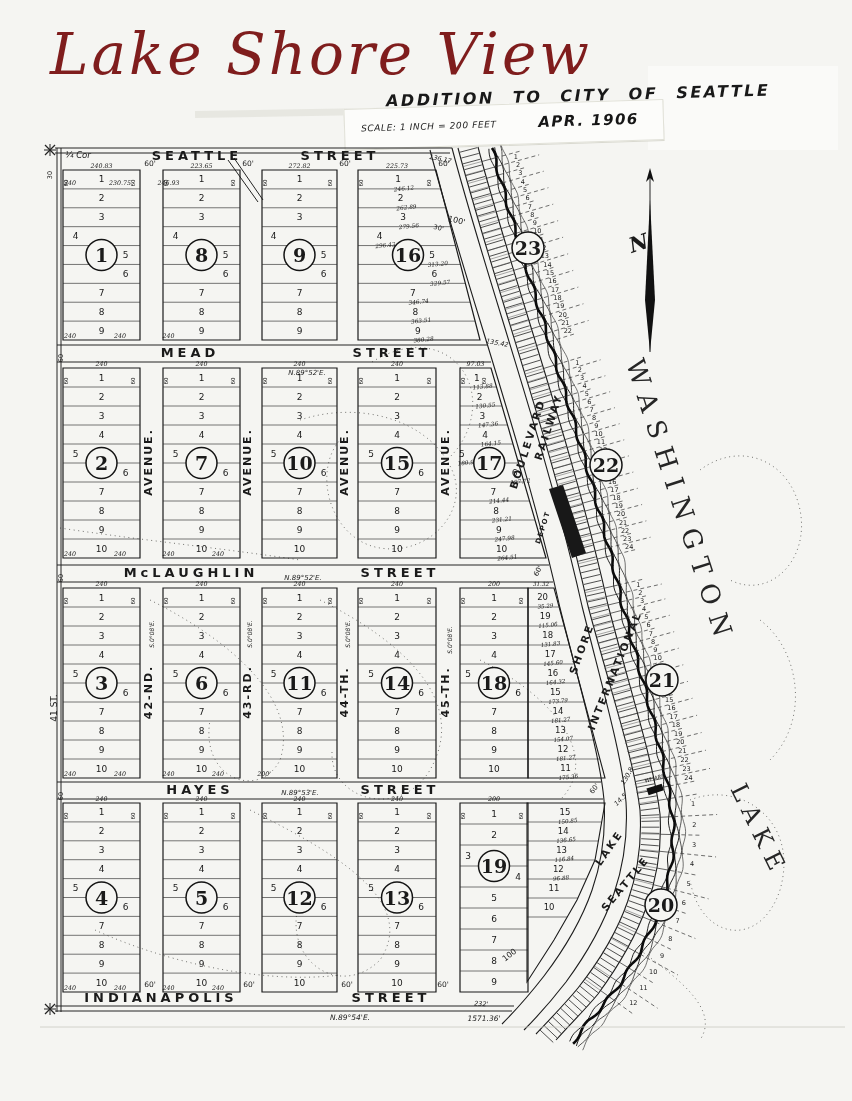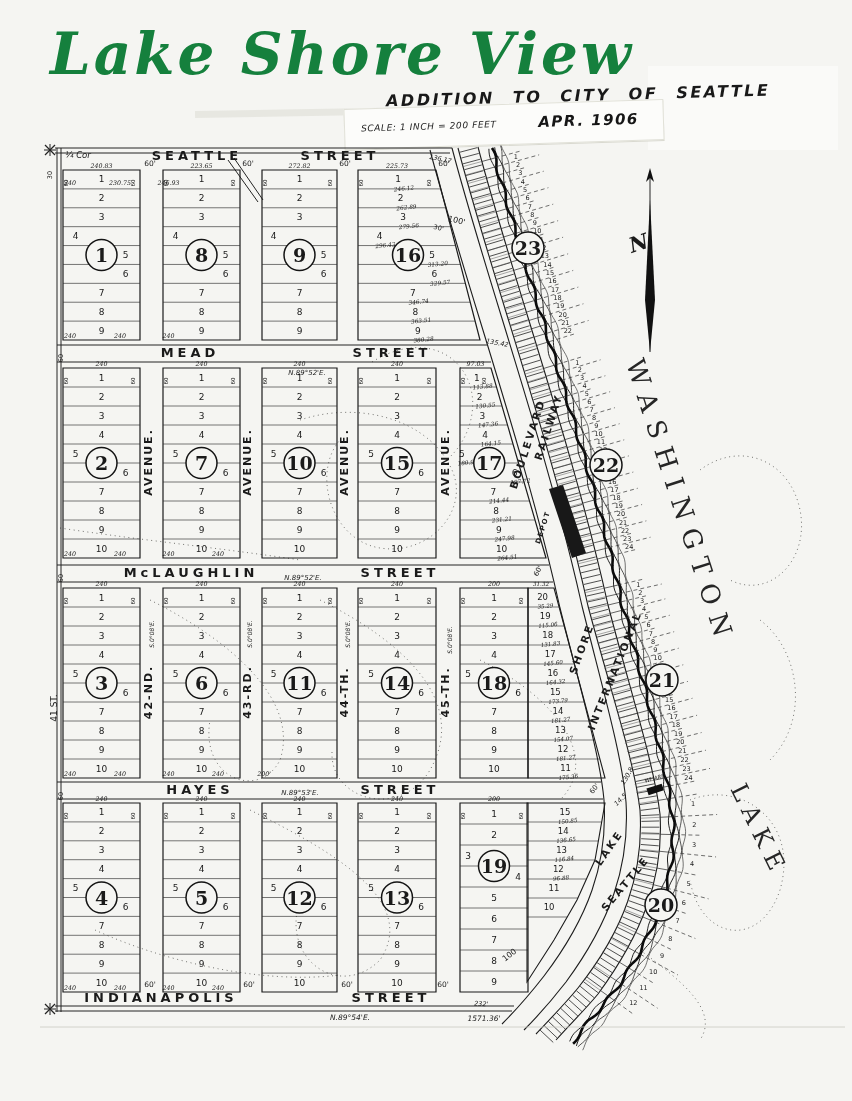--- a/index.html
+++ b/index.html
@@ -1,20 +1,20 @@
 <!DOCTYPE html>
 <html><head>
 <meta charset="utf-8">
 <style>
   html,body{margin:0;padding:0;background:#e8e8e6;}
   .page{position:relative;width:852px;height:1101px;background:#f5f5f2;overflow:hidden;
         font-family:"DejaVu Sans",sans-serif;}
   .title-main{position:absolute;left:50px;top:20px;margin:0;
-        font-family:"DejaVu Serif",serif;font-style:italic;font-weight:700;font-size:58px;
-        letter-spacing:3px;color:#15803d;white-space:nowrap;}
+        font-family:"DejaVu Serif",serif;font-style:italic;font-weight:400;font-size:58px;
+        letter-spacing:3px;color:#7f1d1d;white-space:nowrap;}
   .title-sub{position:absolute;left:386px;top:86px;
         font-family:"DejaVu Sans",sans-serif;font-style:italic;font-weight:600;font-size:16px;
         letter-spacing:2.5px;word-spacing:10px;color:#191919;transform:rotate(-1.6deg);white-space:nowrap;}
   .smudge{position:absolute;left:195px;top:109px;width:232px;height:7px;background:#e7e7e1;transform:rotate(-1deg);}
   .patch{position:absolute;left:648px;top:66px;width:190px;height:84px;background:#fafaf8;}
   .slip{position:absolute;left:344px;top:104px;width:318px;height:39px;background:#fcfcfa;
         border:1px solid #e1e1d8;transform:rotate(-1.8deg);box-shadow:0 1px 0 #d9d9d0;}
   .slip-scale{position:absolute;left:16px;top:14px;font-style:italic;font-size:9px;
         letter-spacing:.6px;color:#222;white-space:nowrap;}
   .slip-date{position:absolute;right:24px;top:9px;font-style:italic;font-weight:600;font-size:15px;

